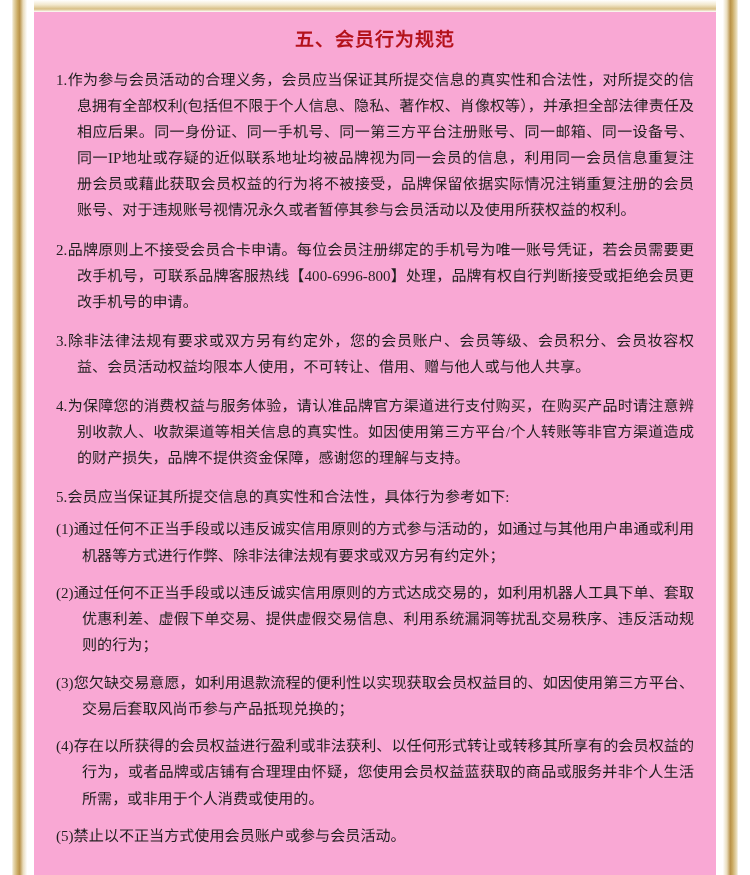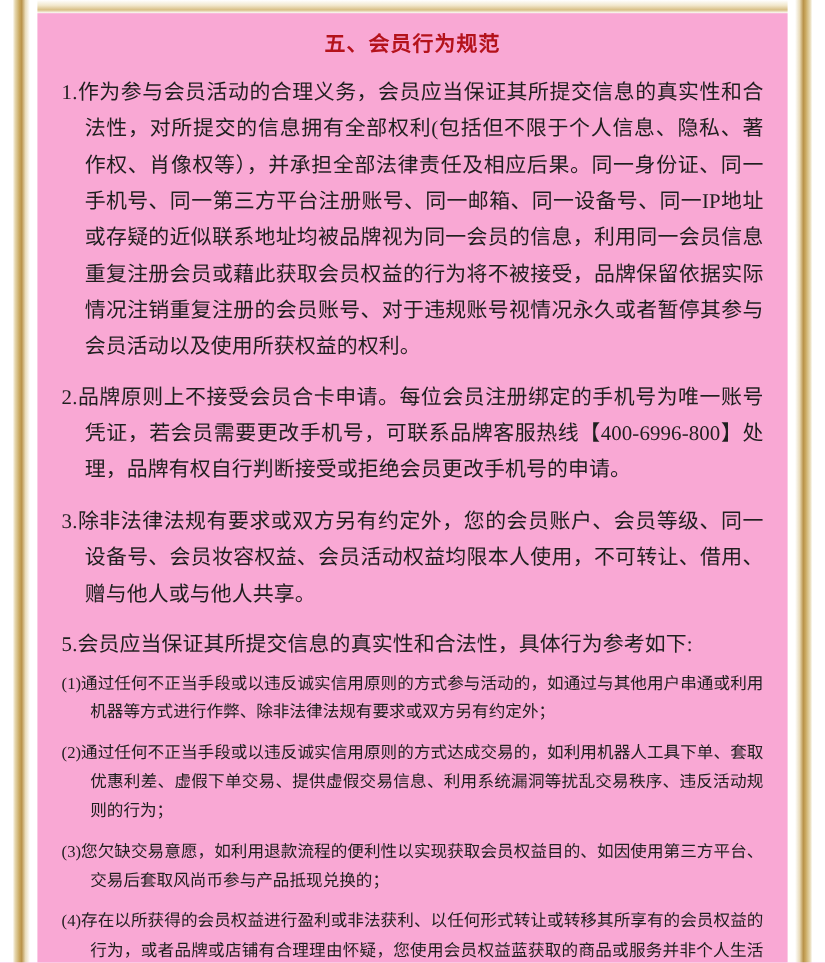--- a/index.html
+++ b/index.html
@@ -58,21 +58,21 @@
     text-align: center;
     color: #b4121b;
     font-size: 19px;
     font-weight: bold;
     letter-spacing: 1px;
     margin: 8px 0 16px 0;
     font-family: "Liberation Serif", serif;
   }
   .para {
     color: #1f1f1f;
-    font-size: 19px;
+    font-size: 15px;
     line-height: 1.74;
     margin: 0 0 13px 0;
     text-align: justify;
     font-family: "Liberation Serif", serif;
     letter-spacing: 0.1px;
   }
   .para.tight {
     margin-bottom: 6px;
   }
   .para .num {
@@ -114,23 +114,26 @@
 
     <p class="para hang">
       <span class="num">1.</span><span>作为参与会员活动的合理义务，会员应当保证其所提交信息的真实性和合法性，对所提交的信息拥有全部权利(包括但不限于个人信息、隐私、著作权、肖像权等），并承担全部法律责任及相应后果。同一身份证、同一手机号、同一第三方平台注册账号、同一邮箱、同一设备号、同一IP地址或存疑的近似联系地址均被品牌视为同一会员的信息，利用同一会员信息重复注册会员或藉此获取会员权益的行为将不被接受，品牌保留依据实际情况注销重复注册的会员账号、对于违规账号视情况永久或者暂停其参与会员活动以及使用所获权益的权利。</span>
     </p>
 
     <p class="para hang">
       <span class="num">2.</span><span>品牌原则上不接受会员合卡申请。每位会员注册绑定的手机号为唯一账号凭证，若会员需要更改手机号，可联系品牌客服热线【400-6996-800】处理，品牌有权自行判断接受或拒绝会员更改手机号的申请。</span>
     </p>
 
     <p class="para hang">
-      <span class="num">3.</span><span>除非法律法规有要求或双方另有约定外，您的会员账户、会员等级、同一设备号、会员妆容权益、会员活动权益均限本人使用，不可转让、借用、赠与他人或与他人共享。</span>
+      <span class="num">3.</span><span>除非法律法规有要求或双方另有约定外，您的会员账户、会员等级、会员积分、会员妆容权益、会员活动权益均限本人使用，不可转让、借用、赠与他人或与他人共享。</span>
     </p>
 
+    <p class="para hang">
+      <span class="num">4.</span><span>为保障您的消费权益与服务体验，请认准品牌官方渠道进行支付购买，在购买产品时请注意辨别收款人、收款渠道等相关信息的真实性。如因使用第三方平台/个人转账等非官方渠道造成的财产损失，品牌不提供资金保障，感谢您的理解与支持。</span>
+    </p>
 
     <p class="para hang tight">
       <span class="num">5.</span><span>会员应当保证其所提交信息的真实性和合法性，具体行为参考如下:</span>
     </p>
 
     <div class="list-block">
       <p class="sub-item">
         <span>(1)</span><span>通过任何不正当手段或以违反诚实信用原则的方式参与活动的，如通过与其他用户串通或利用机器等方式进行作弊、除非法律法规有要求或双方另有约定外；</span>
       </p>
       <p class="sub-item">

